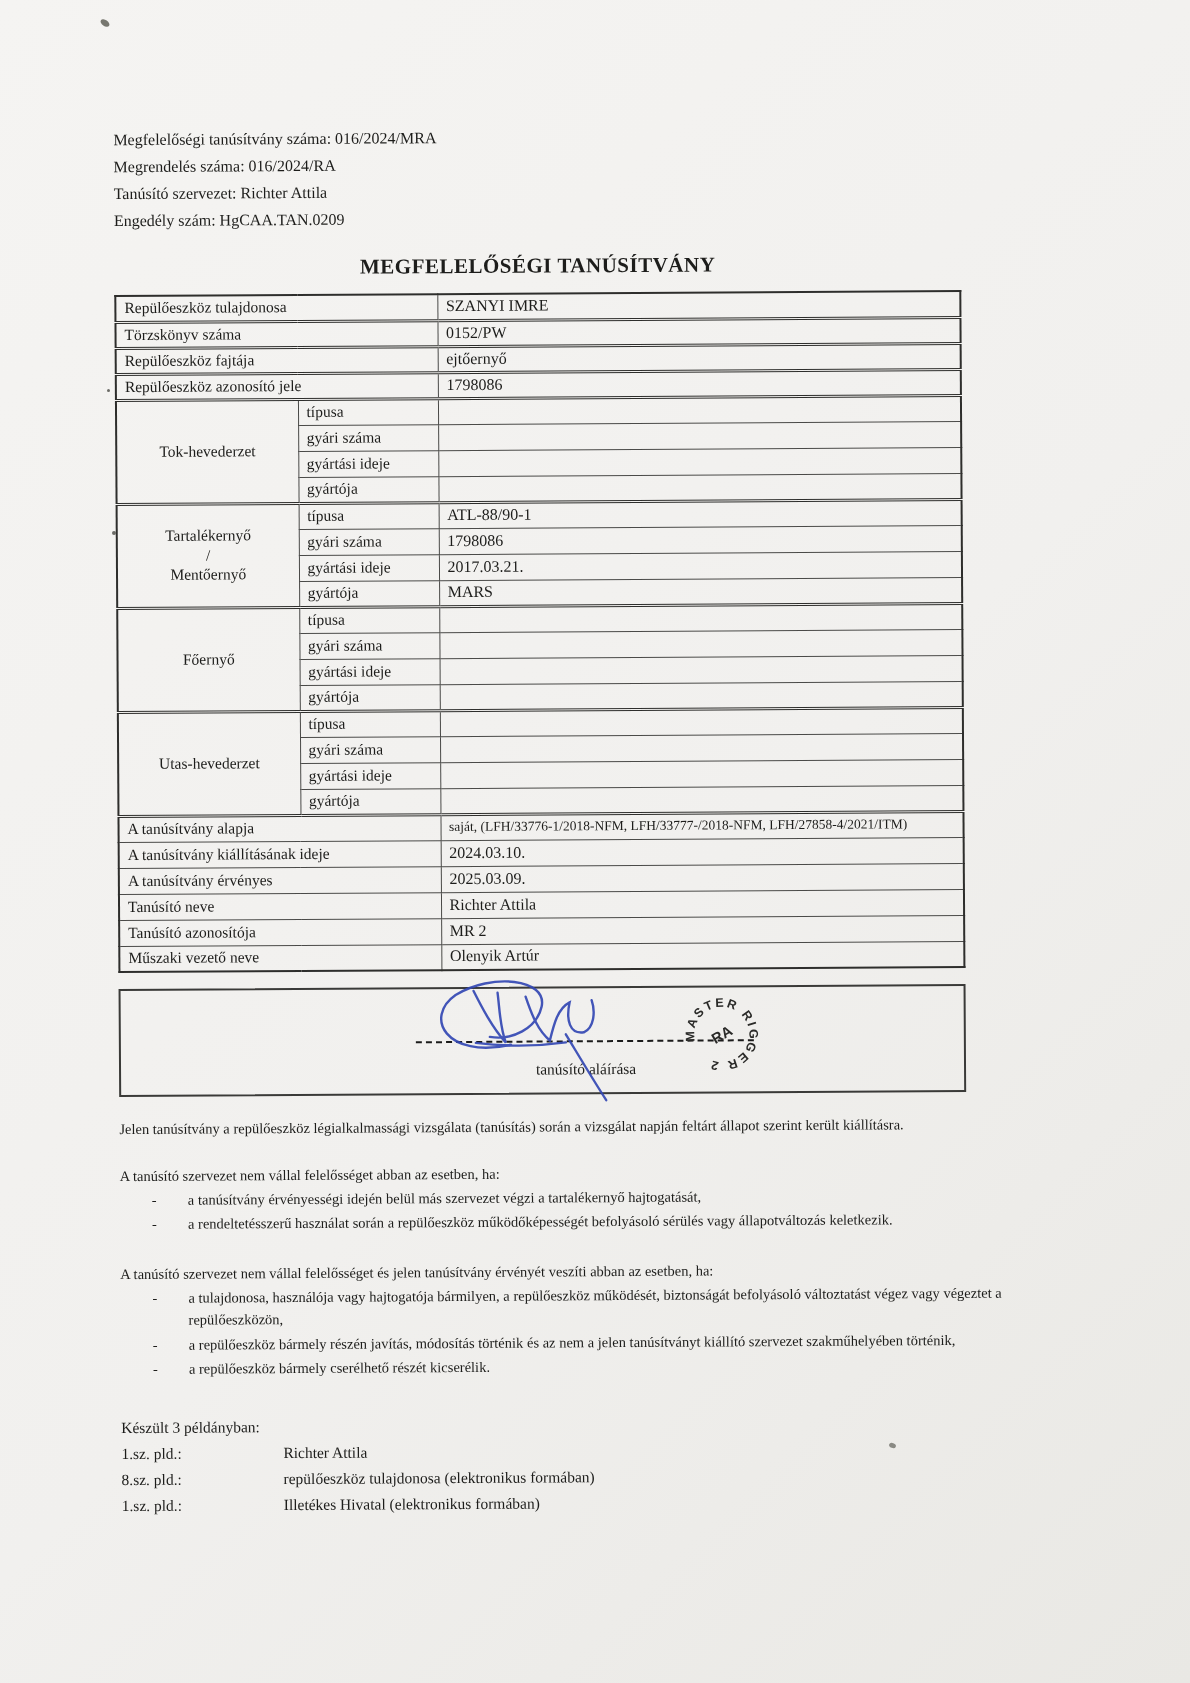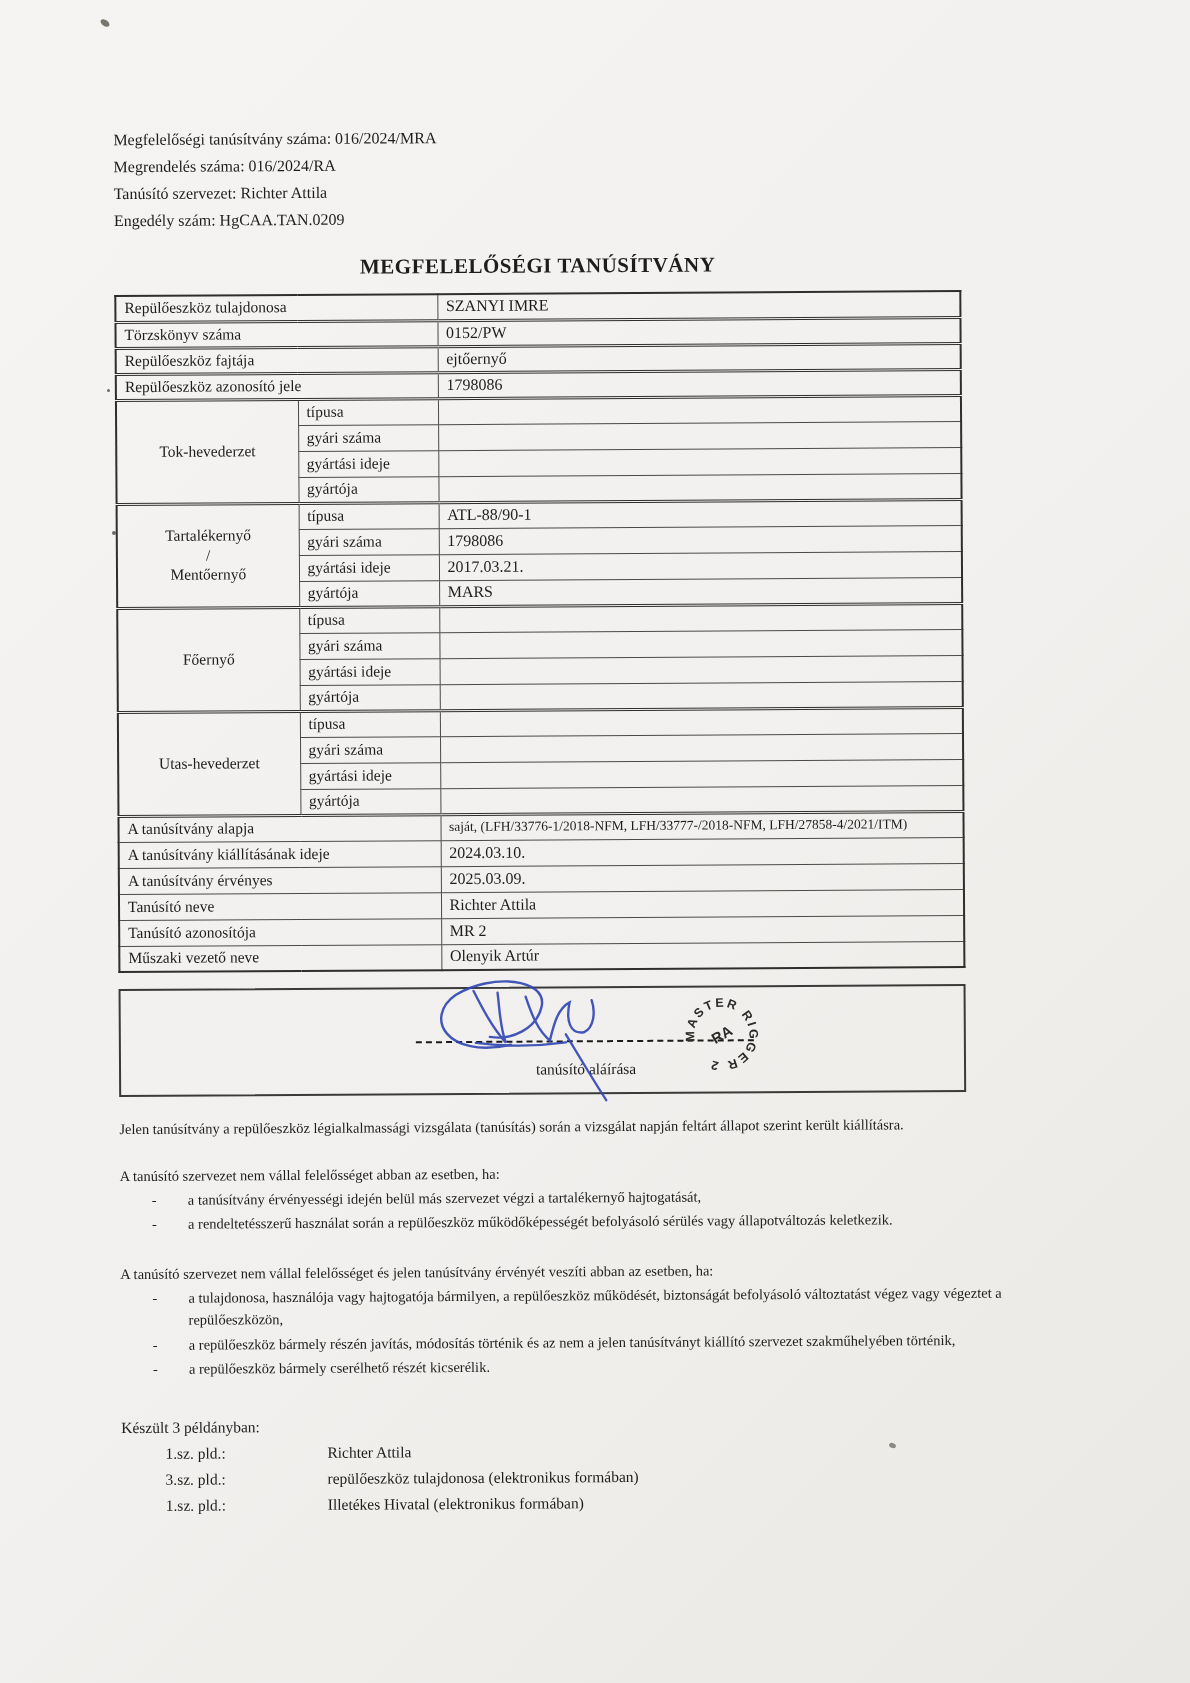--- a/index.html
+++ b/index.html
@@ -51,21 +51,21 @@
   
   .note-p { margin: 24px 0 0 118px; width: 960px; font-size: 14.5px; }
   .liability { margin: 30px 0 0 118px; width: 930px; font-size: 14.5px; }
   .liability .heading { margin-bottom: 4px; }
   .li-item { display: flex; margin: 2px 0 0 32px; line-height: 1.55; }
   .li-item .dash { width: 36px; flex: 0 0 36px; text-align: left; }
   .li-item .li-text { flex: 1; }
   
   .copies { margin: 34px 0 0 118px; font-size: 15.5px; line-height: 26px; }
   .copy-row { display: flex; }
-  .copy-row .c-label { width: 162px; flex: 0 0 162px; margin-left: 44px; }
+  .copy-row .c-label { width: 162px; flex: 0 0 162px; }
   
   .speck { position: absolute; background: #6b6b66; border-radius: 50%; }
   .speck.s1 { left: 100px; top: 20px; width: 10px; height: 6px; transform: rotate(35deg); background: #77776f; }
   .speck.s2 { left: 112px; top: 531px; width: 4px; height: 4px; }
   .speck.s3 { left: 889px; top: 1443px; width: 7px; height: 5px; transform: rotate(20deg); background: #8a8a84; }
   .speck.s4 { left: 107px; top: 389px; width: 3px; height: 3px; }
 </style>
 </head>
 <body>
 
@@ -260,21 +260,21 @@
     </div>
   </div>
 
   <div class="copies">
     <div>Készült 3 példányban:</div>
     <div class="copy-row">
       <span class="c-label">1.sz. pld.:</span>
       <span class="c-value">Richter Attila</span>
     </div>
     <div class="copy-row">
-      <span class="c-label">3.sz. pld.:</span>
+      <span class="c-label">8.sz. pld.:</span>
       <span class="c-value">repülőeszköz tulajdonosa (elektronikus formában)</span>
     </div>
     <div class="copy-row">
       <span class="c-label">1.sz. pld.:</span>
       <span class="c-value">Illetékes Hivatal (elektronikus formában)</span>
     </div>
   </div>
 
 </div>
 

